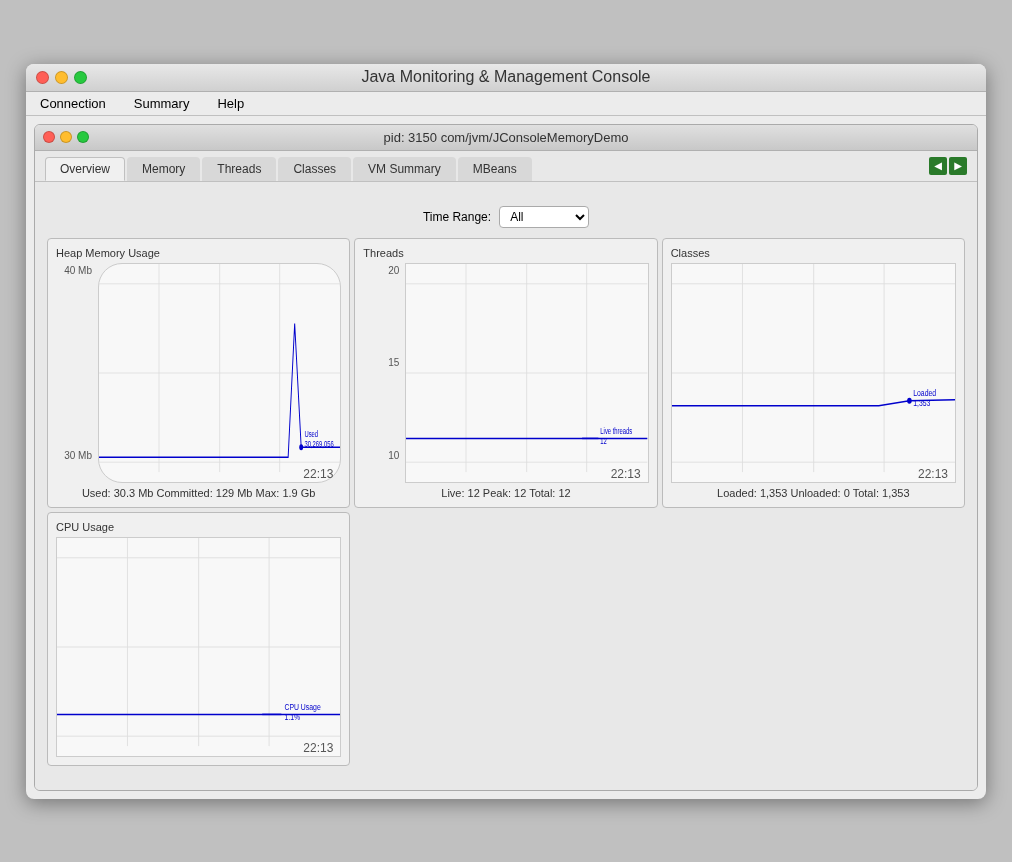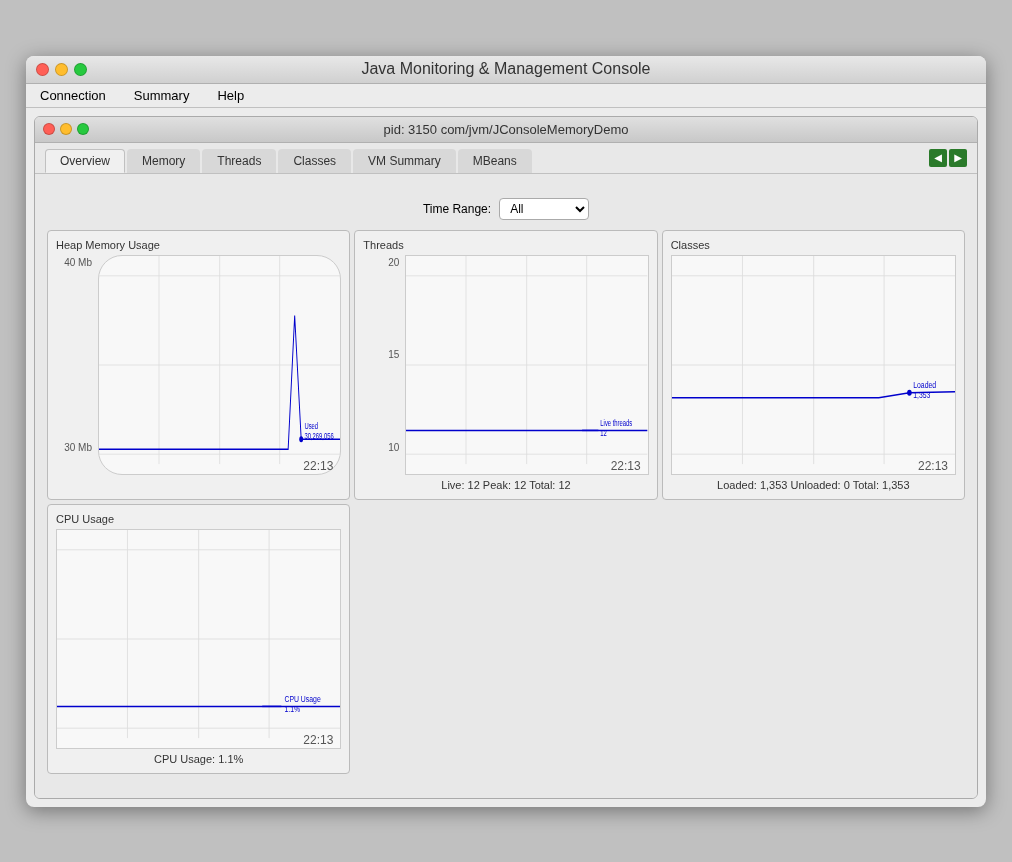--- a/index.html
+++ b/index.html
@@ -306,20 +306,21 @@
 
                   <circle cx="310" cy="185" r="3" fill="#0000cc"></circle>
 
                   <text x="315" y="175" font-size="9" fill="#0000cc">Used</text>
                   <text x="315" y="185" font-size="9" fill="#0000cc">30,269,056</text>
                 </svg>
               </div>
               <div class="x-axis-label">22:13</div>
             </div>
           </div>
+          <div class="chart-footer">Used: 30.3 Mb   Committed: 129 Mb   Max: 1.9 Gb</div>
         </div>
 
         <div class="chart-panel">
           <div class="chart-panel-title">Threads</div>
           <div style="display:flex; align-items:stretch;">
             <div style="position:relative; width:42px; flex-shrink:0;">
               <div class="y-axis">
                 <span>20</span>
                 <span>15</span>
                 <span>10</span>
@@ -388,19 +389,18 @@
 
                   <polyline points="0,178 370,178" fill="none" stroke="#0000cc" stroke-width="1.5"></polyline>
                   <line x1="268" y1="178" x2="293" y2="178" stroke="#0000cc" stroke-width="1.5"></line>
                   <text x="297" y="174" font-size="9" fill="#0000cc">CPU Usage</text>
                   <text x="297" y="184" font-size="9" fill="#0000cc">1.1%</text>
                 </svg>
               </div>
               <div class="x-axis-label">22:13</div>
             </div>
           </div>
-          <div class="chart-footer">CPU Usage: 1.1%</div>
         </div>
 
       </div>
     </div>
   </div>
 </div>
 
 </body></html>

